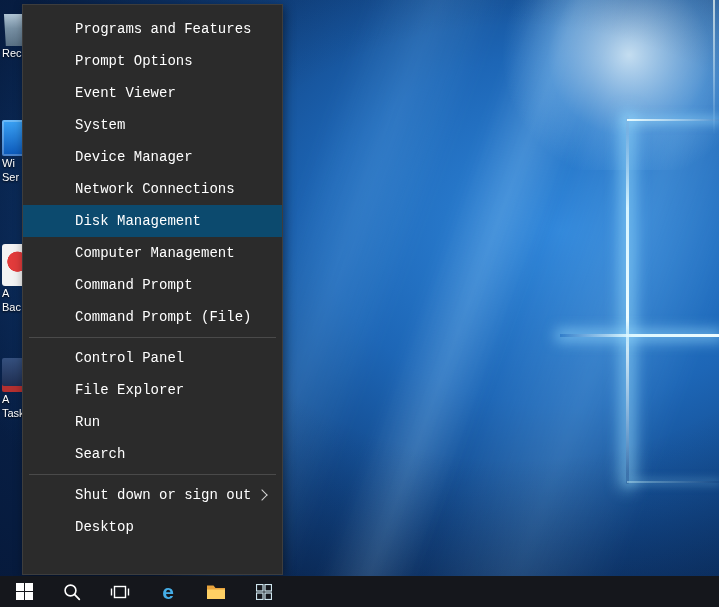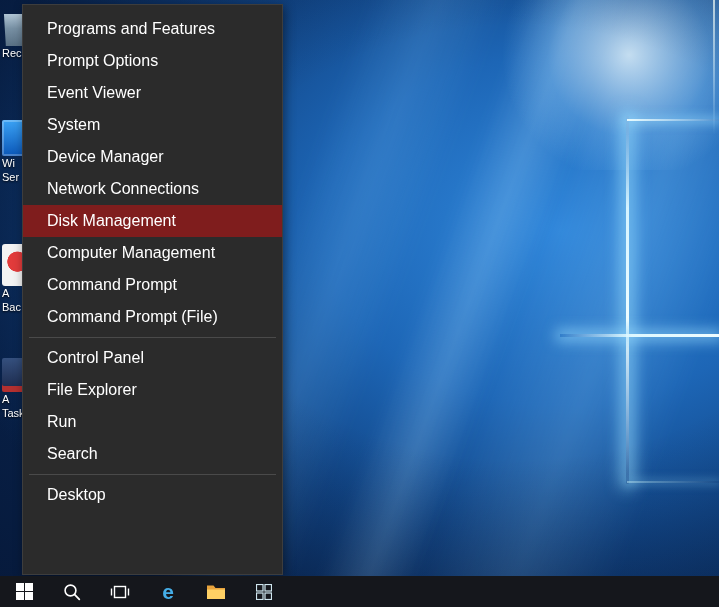--- a/index.html
+++ b/index.html
@@ -41,23 +41,23 @@
   .dimg.rec{width:24px;height:32px;background:linear-gradient(180deg,#b9cedd 0%,#7d96a9 45%,#5d7487 100%);clip-path:polygon(8% 0,92% 0,84% 100%,16% 100%);opacity:.95;}
   .dimg.blue{width:28px;height:36px;background:linear-gradient(180deg,#3ba3f5,#0b57b8);box-shadow:inset 0 0 0 2px rgba(255,255,255,.25);}
   .dimg.backup{width:28px;height:42px;background:radial-gradient(circle at 55% 42%, #e23b3b 0 34%, #f3f3f3 36%);border-radius:3px;}
   .dimg.partition{width:28px;height:34px;background:linear-gradient(180deg,#35507e 0%,#1a2748 100%);box-shadow:inset 0 -6px 0 #b33030;}
   .dlabel{font-size:11px;line-height:14px;color:#fff;text-shadow:0 1px 2px rgba(0,0,0,.9);white-space:nowrap;}
   .dlabel + .dlabel{margin-top:0;}
   
   .menu{position:absolute;left:22px;top:4px;width:261px;height:571px;z-index:30;
     background:#2b2b2b;border:1px solid #3d3d3d;box-sizing:border-box;
     padding:8px 0 1px 0;box-shadow:2px 3px 10px rgba(0,0,0,.45);}
-  .mi{position:relative;height:32px;line-height:32px;padding-left:24px;
-    font-size:16px;color:#ffffff;white-space:nowrap;cursor:default;}
-  .mi.hl{background:#7f1d1d;}
+  .mi{position:relative;height:32px;line-height:32px;padding-left:52px;
+    font-size:14px;color:#ffffff;white-space:nowrap;cursor:default;font-family:Liberation Mono, monospace;}
+  .mi.hl{background:#0c4a6e;}
   .sep{border-top:1px solid #4a4a4a;margin:4px 6px;height:0;}
   .chev{position:absolute;right:16px;top:12px;width:7px;height:7px;
     border-top:1.6px solid #d5d5d5;border-right:1.6px solid #d5d5d5;transform:rotate(45deg);}
   
   .taskbar{position:absolute;left:0;bottom:0;width:719px;height:31px;z-index:40;
     background:#15171c;display:flex;align-items:center;}
   .tbtn{width:48px;height:31px;display:flex;align-items:center;justify-content:center;cursor:default;}
   .edge-e{font-weight:bold;font-size:21px;line-height:21px;color:#45aee8;font-family:"Liberation Sans",sans-serif;}
 </style>
 </head>
@@ -108,20 +108,24 @@
     <div class="mi hl">Disk Management</div>
     <div class="mi">Computer Management</div>
     <div class="mi">Command Prompt</div>
     <div class="mi">Command Prompt (File)</div>
     <div class="sep"></div>
     <div class="mi">Control Panel</div>
     <div class="mi">File Explorer</div>
     <div class="mi">Run</div>
     <div class="mi">Search</div>
     <div class="sep"></div>
+    <div class="mi">
+      <span>Shut down or sign out</span>
+      <span class="chev"></span>
+    </div>
     <div class="mi">Desktop</div>
   </div>
 
   <div class="taskbar">
     <div class="tbtn">
       <svg width="17" height="17" viewBox="0 0 17 17">
         <rect x="0" y="0" width="8" height="8" fill="#ffffff"></rect>
         <rect x="9" y="0" width="8" height="8" fill="#ffffff"></rect>
         <rect x="0" y="9" width="8" height="8" fill="#ffffff"></rect>
         <rect x="9" y="9" width="8" height="8" fill="#ffffff"></rect>

